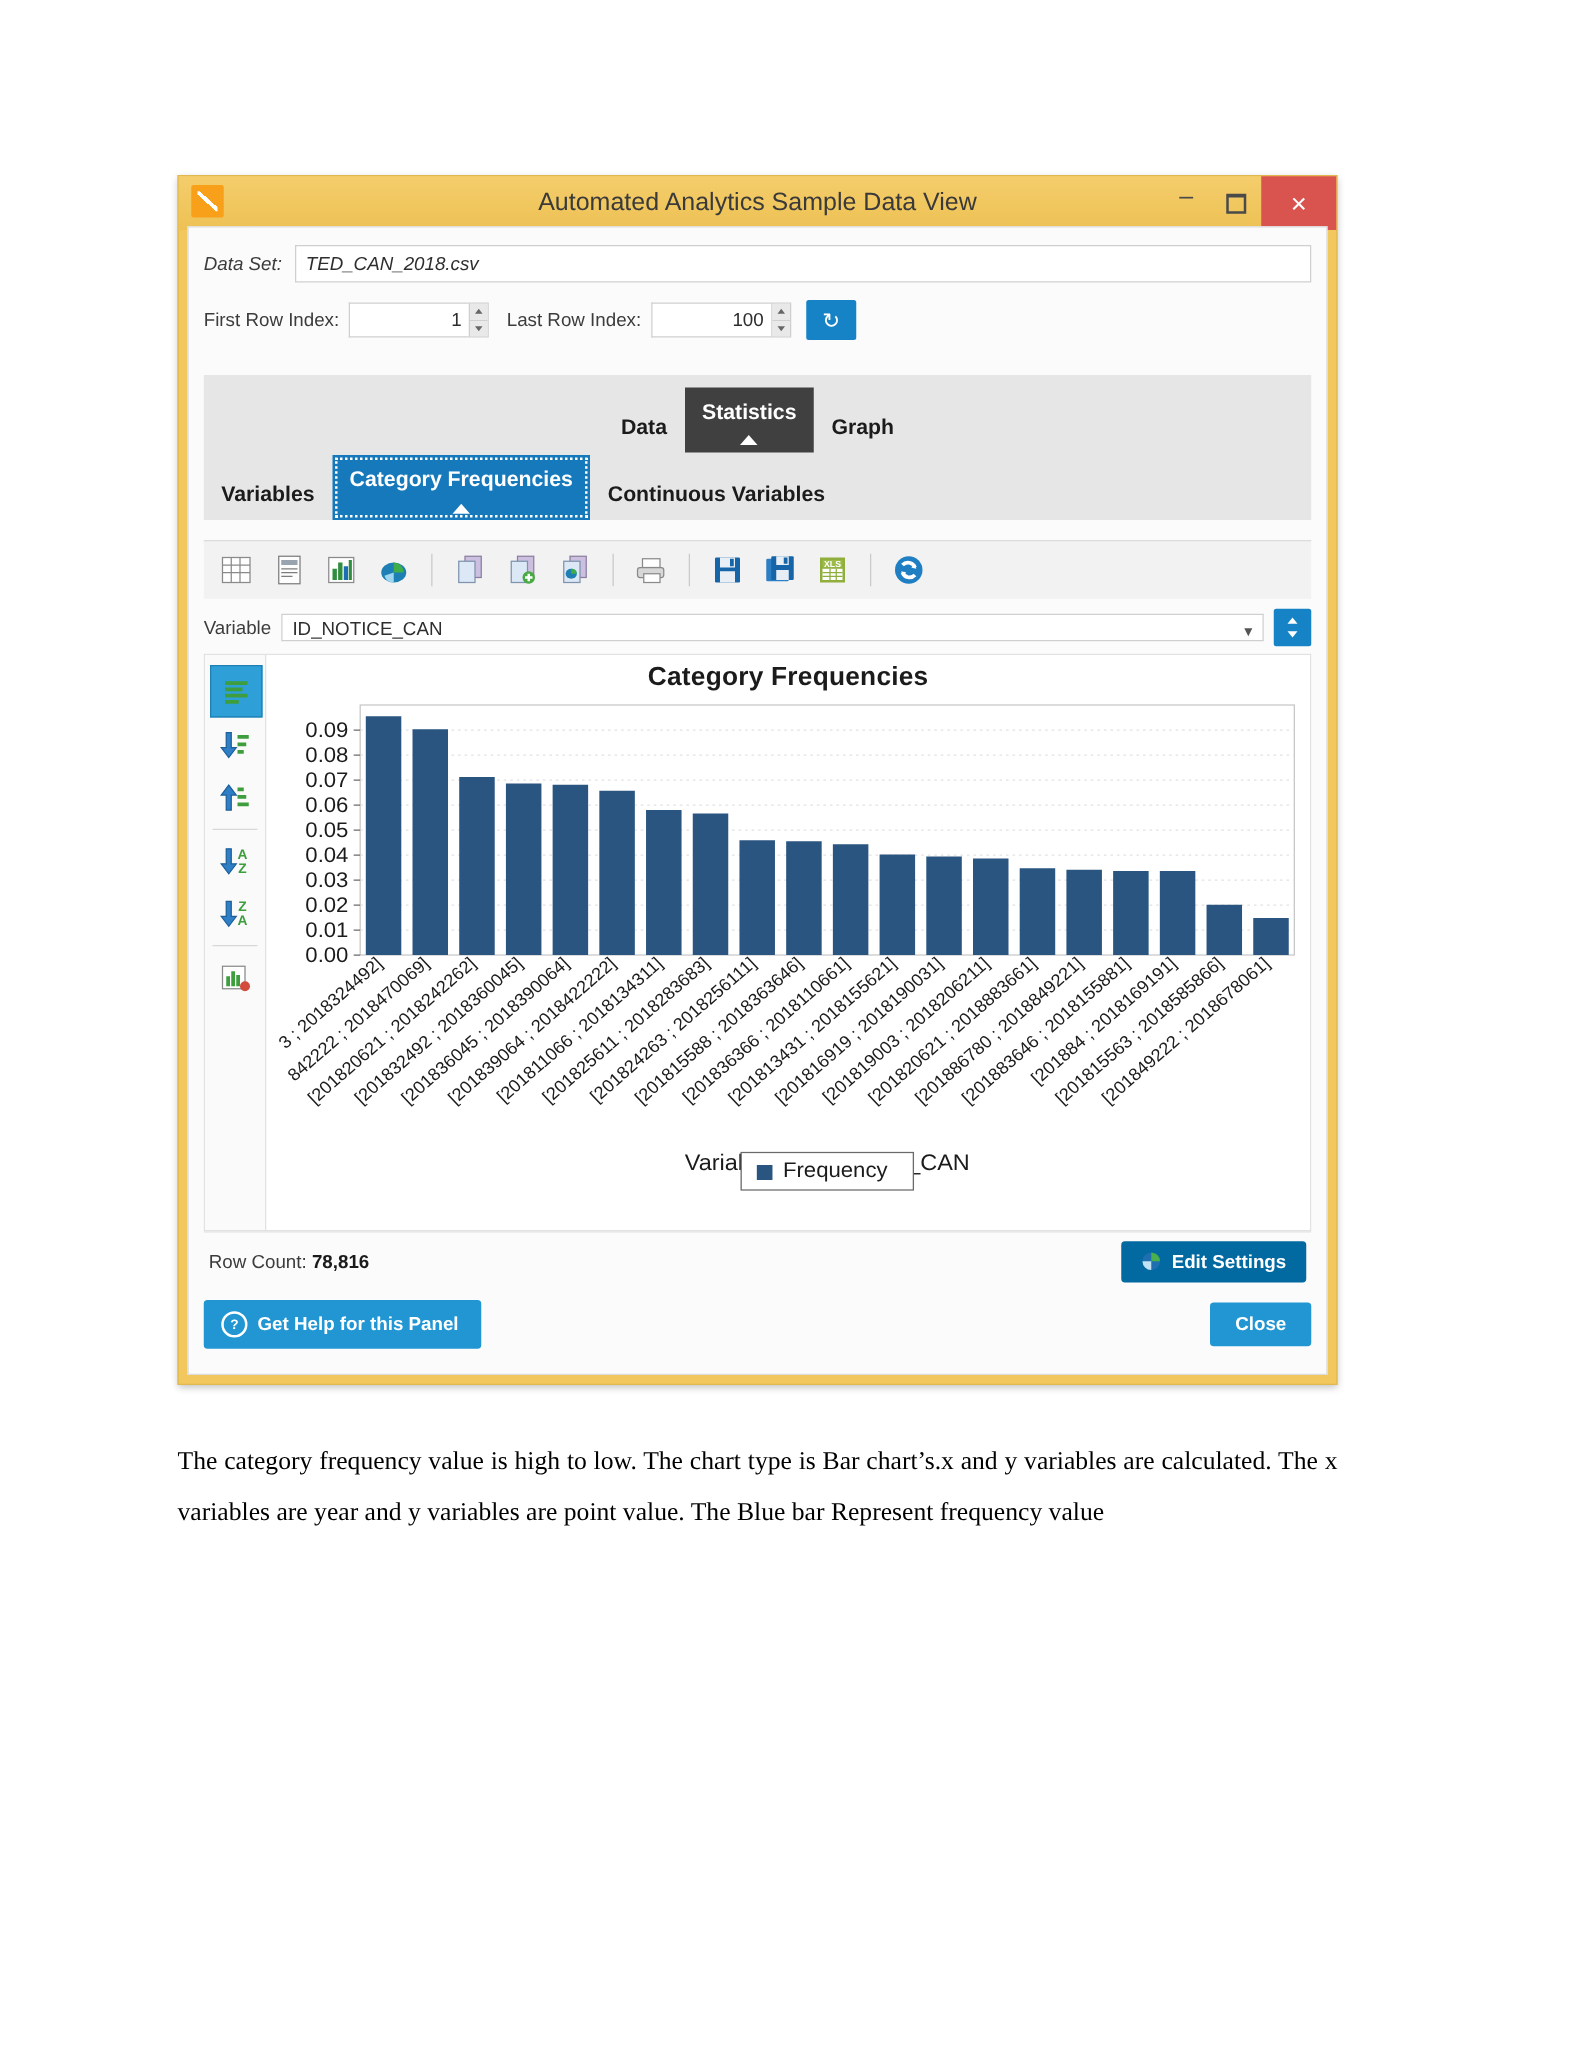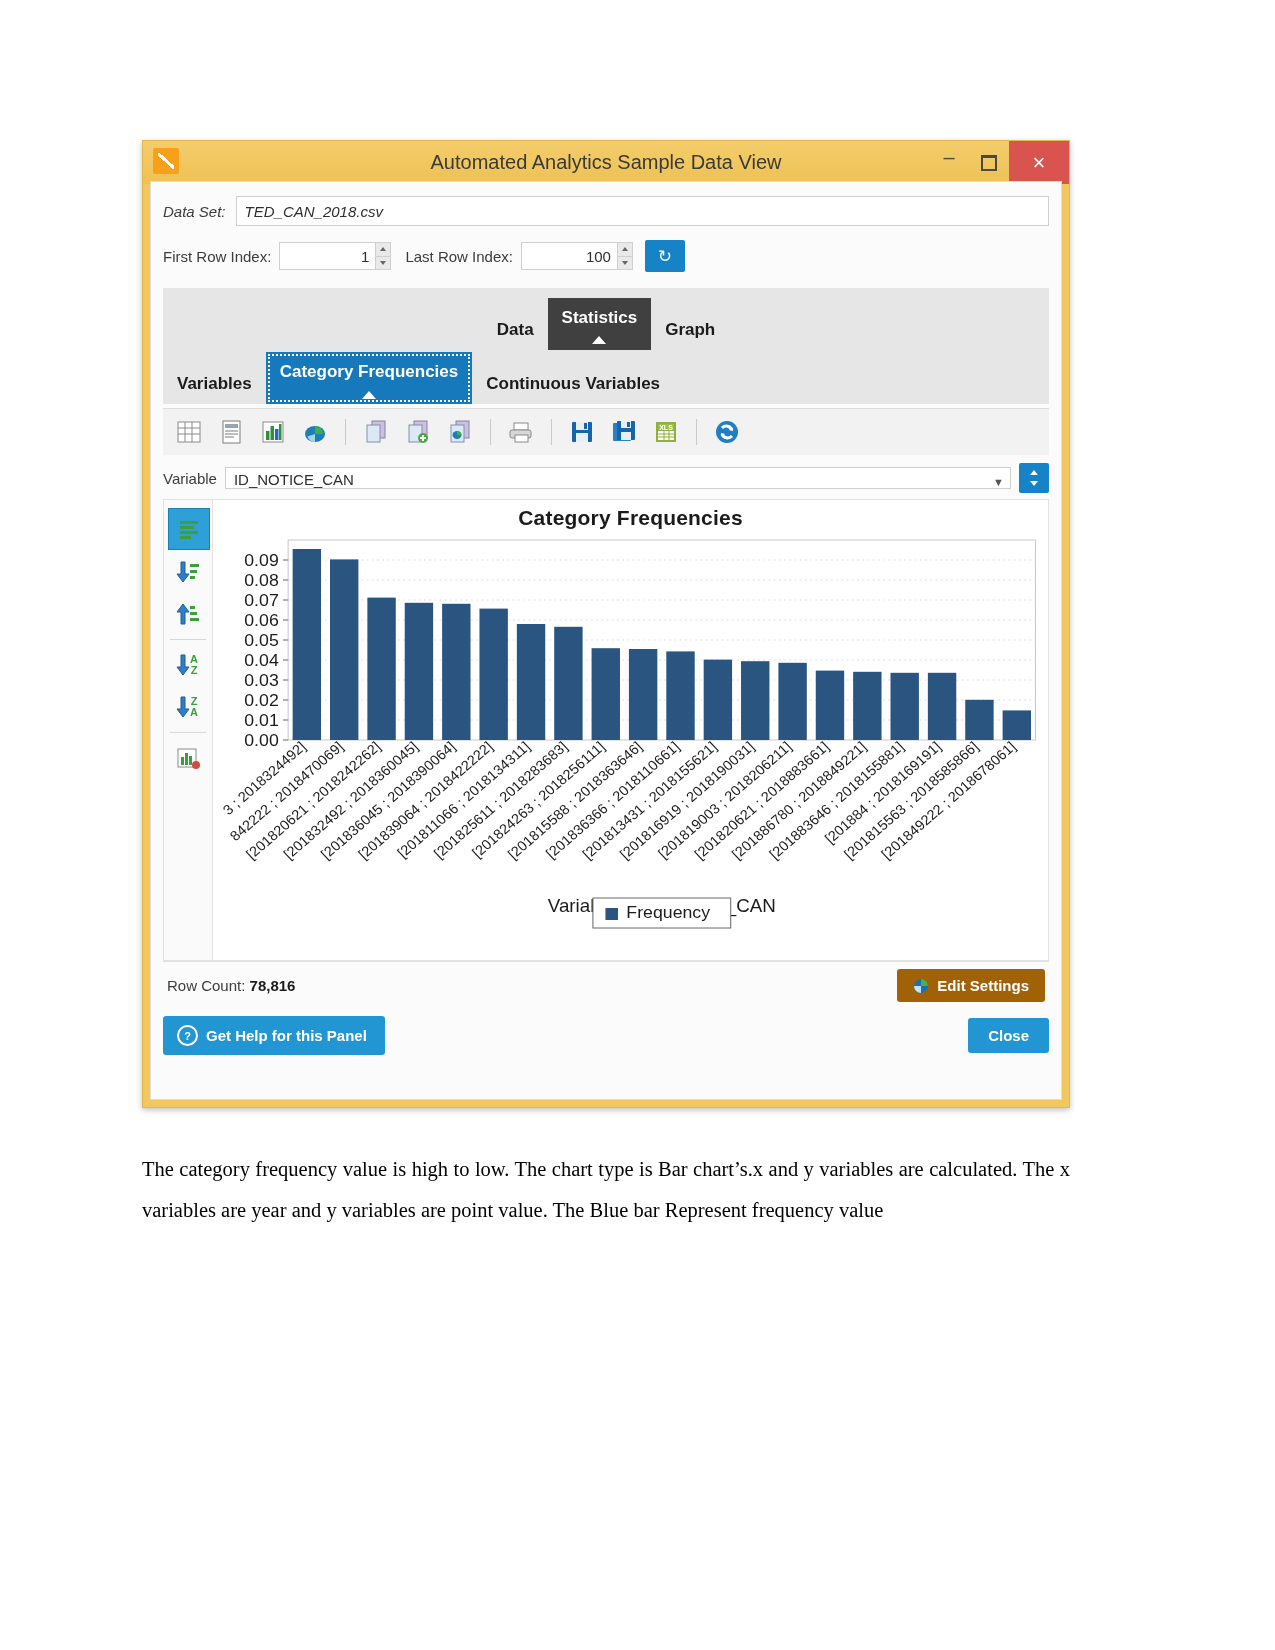--- a/index.html
+++ b/index.html
@@ -72,21 +72,21 @@
   }
   .spin .arrows i.up:before{border-bottom:4px solid #666;}
   .spin .arrows i.dn:before{border-top:4px solid #666;}
   .refresh-btn{
     width:40px;height:32px;background:#1583c6;margin-left:12px;
     display:flex;align-items:center;justify-content:center;color:#fff;font-size:17px;
     border-radius:2px;
   }
 
   
-  .tabs-wrap{background:#e6e6e6;padding:10px 0 0 0;margin:4px 12px;}
+  .tabs-wrap{background:#e6e6e6;padding:10px 0 0 0;margin:16px 12px;}
   .tabrow{display:flex;justify-content:center;align-items:flex-end;}
   .tab{
     font-size:17px;font-weight:bold;color:#1b1b1b;padding:10px 14px;position:relative;
   }
   .tab.active{background:#404040;color:#fff;padding-bottom:22px;}
   .tab.active .caret{
     position:absolute;left:50%;bottom:6px;transform:translateX(-50%);
     width:0;height:0;border-left:7px solid transparent;border-right:7px solid transparent;
     border-bottom:8px solid #fff;
   }
@@ -139,22 +139,22 @@
 
   
   .status-bar{
     margin:0 12px;border-top:1px solid #e2e2e2;height:46px;
     display:flex;align-items:center;justify-content:space-between;padding:0 4px;
     background:#fbfbfb;
   }
   .rowcount{font-size:15px;color:#3c3c3c;}
   .rowcount b{color:#1b1b1b;}
   .edit-settings{
-    background:#a16207;color:#fff;font-size:15px;font-weight:bold;
-    padding:8px 16px;border-radius:3px;display:flex;align-items:flex-end;gap:8px;
+    background:#0369a1;color:#fff;font-size:15px;font-weight:bold;
+    padding:8px 16px;border-radius:3px;display:flex;align-items:flex-start;gap:8px;
   }
   .footer{
     margin:8px 12px 0 12px;display:flex;align-items:center;justify-content:space-between;
   }
   .help-btn{
     background:#2196d3;color:#fff;font-size:15px;font-weight:bold;
     padding:9px 18px 9px 14px;border-radius:3px;display:flex;align-items:center;gap:8px;
   }
   .close-btn{
     background:#2196d3;color:#fff;font-size:15px;font-weight:bold;

